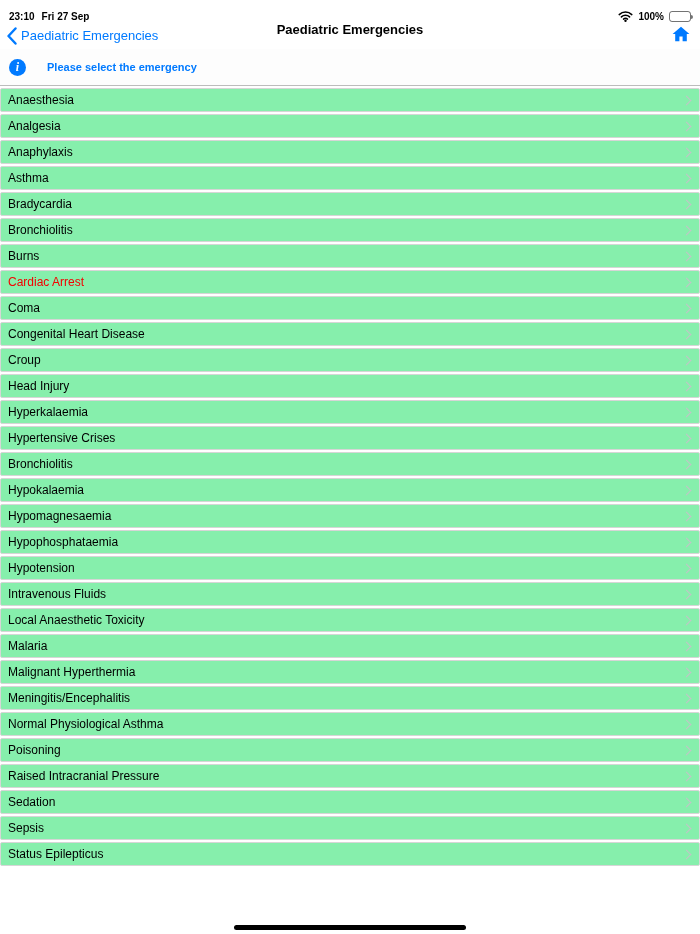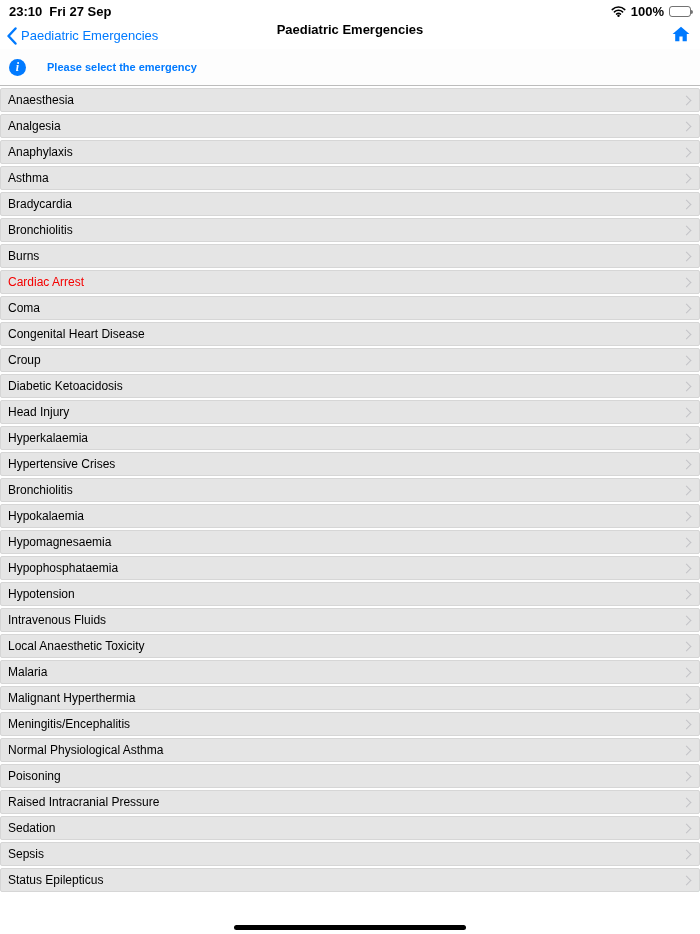--- a/index.html
+++ b/index.html
@@ -8,23 +8,23 @@
     width:700px; height:934px;
     font-family:"Liberation Sans","DejaVu Sans",sans-serif;
     background:#ffffff;
     overflow:hidden;
     position:relative;
   }
 
   
   .status-bar {
     height:22px;
-    display:flex; align-items:center; justify-content:space-between;
+    display:flex; align-items:flex-end; justify-content:space-between;
     padding:0 9px;
-    font-size:13px; font-weight:700; color:#000;
+    font-size:10px; font-weight:700; color:#000;
   }
   .status-left { display:flex; align-items:center; gap:7px; }
   .status-right { display:flex; align-items:center; gap:5px; }
   .wifi-icon svg { display:block; }
   .battery {
     position:relative;
     width:22px; height:11px;
     border:1px solid rgba(0,0,0,.55);
     border-radius:3px;
     padding:1px;
@@ -73,21 +73,21 @@
   .info-text {
     margin-left:21px;
     color:#007aff; font-size:11px; font-weight:700;
   }
 
   
   .list { padding-top:2px; }
   .row {
     height:24px;
     margin-bottom:2px;
-    background:#e5e5e5;
+    background:#86efac;
     border:1px solid #d6d6d6;
     border-radius:2px;
     display:flex; align-items:center; justify-content:space-between;
     padding:0 9px 0 7px;
     cursor:pointer;
   }
   .row-label { font-size:12px; color:#000; }
   .chev {
     width:7px; height:7px;
     border-right:1.6px solid #c3c3c7;
@@ -202,24 +202,20 @@
   <div class="row">
     <span class="row-label">Congenital Heart Disease</span>
     <span class="chev"></span>
   </div>
 
   <div class="row">
     <span class="row-label">Croup</span>
     <span class="chev"></span>
   </div>
 
-  <div class="row">
-    <span class="row-label">Diabetic Ketoacidosis</span>
-    <span class="chev"></span>
-  </div>
 
   <div class="row">
     <span class="row-label">Head Injury</span>
     <span class="chev"></span>
   </div>
 
   <div class="row">
     <span class="row-label">Hyperkalaemia</span>
     <span class="chev"></span>
   </div>

